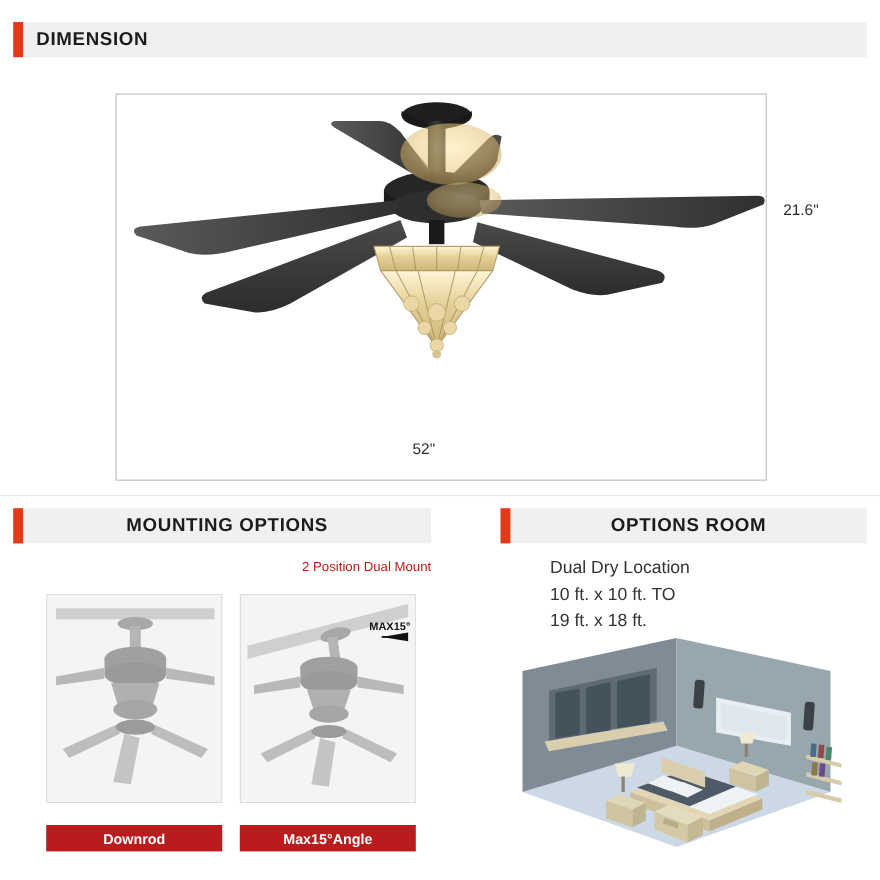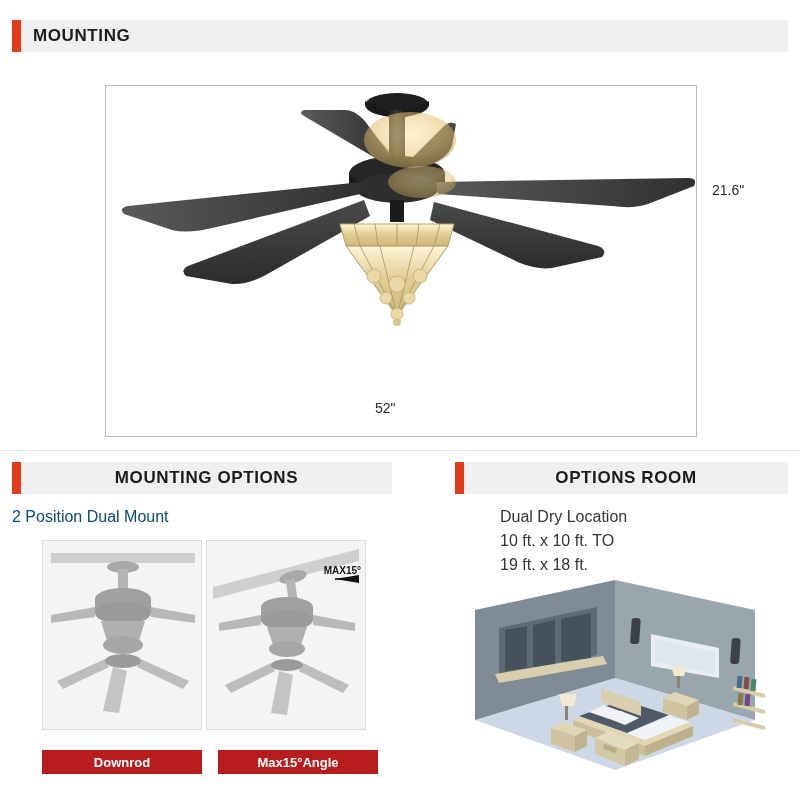--- a/index.html
+++ b/index.html
@@ -80,35 +80,35 @@
   #room-header {
     left: 455px; top: 462px;
     width: 333px; height: 32px;
   }
   #room-header .title { flex: 1; text-align: center; padding-left: 0; }
 
   #mounting-sub {
     position: absolute;
     left: 12px; top: 508px;
     width: 380px;
-    text-align: left;
-    font-size: 16px;
-    color: #0c4a6e;
+    text-align: right;
+    font-size: 12px;
+    color: #b91c1c;
   }
 
   .mount-img {
     position: absolute;
     top: 540px;
     width: 160px; height: 190px;
     background: #f4f4f4;
     border: 1px solid #dcdcdc;
     overflow: hidden;
   }
   #mount-img-1 { left: 42px; }
-  #mount-img-2 { left: 206px; }
+  #mount-img-2 { left: 218px; }
 
   .mount-btn {
     position: absolute;
     top: 750px;
     width: 160px; height: 24px;
     background: #b91c1c;
     color: #ffffff;
     font-weight: bold;
     font-size: 13px;
     display: flex;
@@ -148,21 +148,21 @@
     background: #e6e6e6;
   }
 </style>
 </head>
 <body>
 
 <div class="page">
 
   <div class="section-header" id="dimension-header">
     <div class="bar"></div>
-    <div class="title">MOUNTING</div>
+    <div class="title">DIMENSION</div>
   </div>
 
   <div id="dimension-area">
     <div class="dim-box"></div>
     <div class="dim-label" id="dim-height-label">21.6"</div>
     <div class="dim-label" id="dim-width-label">52"</div>
 
     <svg id="fan-illustration" viewBox="0 0 620 300">
       <defs>
         <linearGradient id="bladeG" x1="0" y1="0" x2="0" y2="1">

